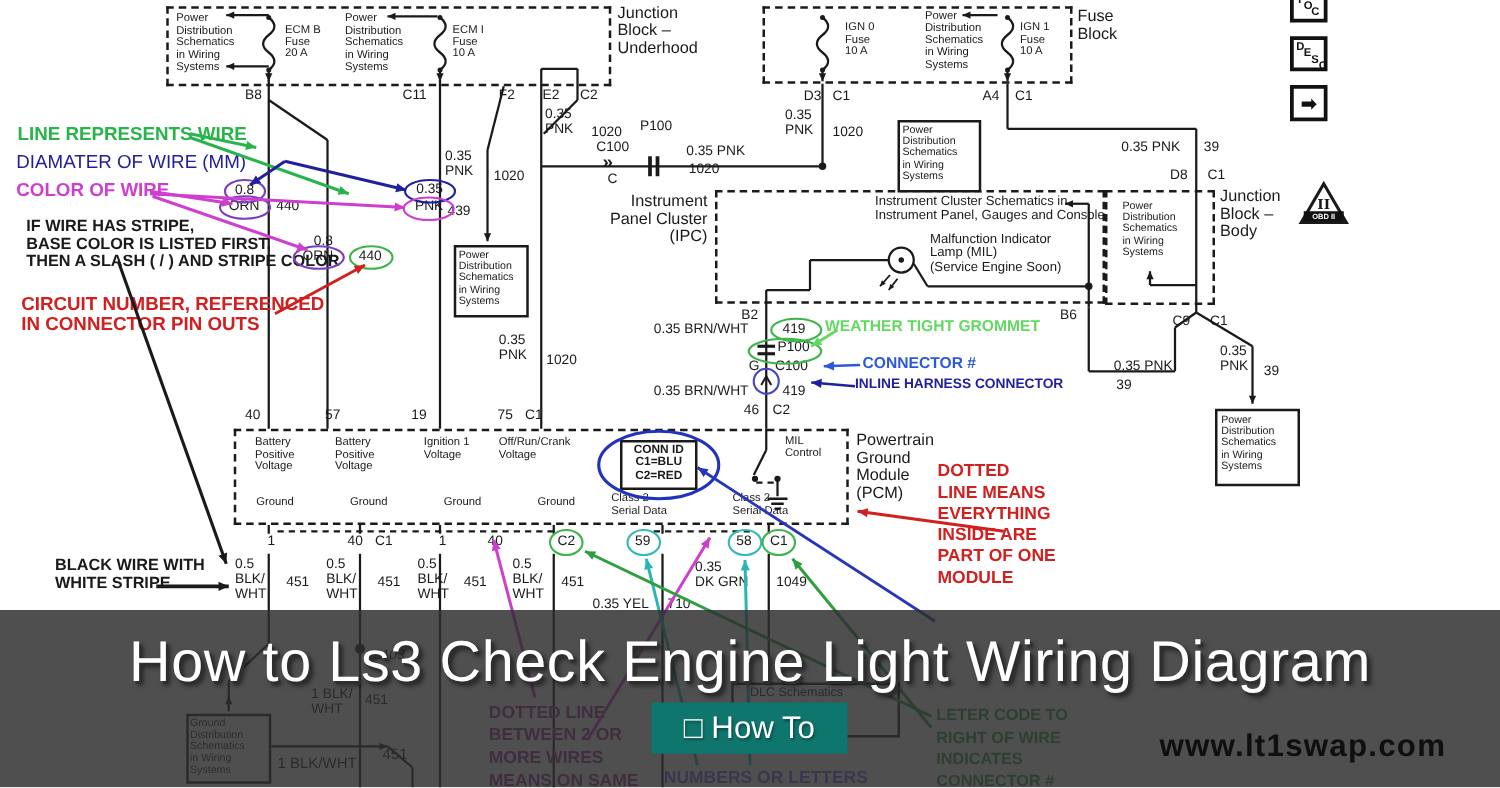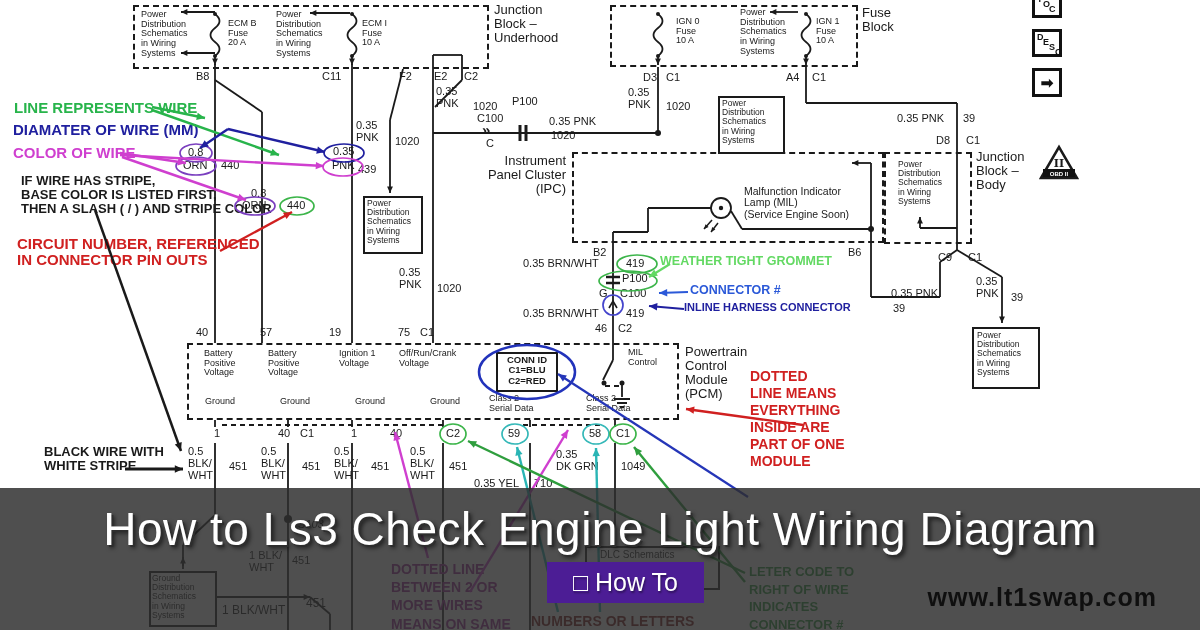--- a/index.html
+++ b/index.html
@@ -227,20 +227,22 @@
       <div class="lb" style="left: 628px; top: 87px; font-size: 11px;">0.35
 PNK</div>
       <div class="lb" style="left: 666px; top: 101px; font-size: 11px;">1020</div>
       <div class="lb" style="left: 897px; top: 113px; font-size: 11px;">0.35 PNK</div>
       <div class="lb" style="left: 963px; top: 113px; font-size: 11px;">39</div>
       <div class="lb" style="left: 936px; top: 135px; font-size: 11px;">D8</div>
       <div class="lb" style="left: 966px; top: 135px; font-size: 11px;">C1</div>
       <div class="lb" style="left: 470px; top: 154px; font-size: 13px; width: 96px; text-align: right;">Instrument
 Panel Cluster
 (IPC)</div>
+      <div class="lb" style="left: 700px; top: 156px; font-size: 10.5px;">Instrument Cluster Schematics in
+Instrument Panel, Gauges and Console</div>
       <div class="lb" style="left: 744px; top: 186px; font-size: 10.5px;">Malfunction Indicator
 Lamp (MIL)
 (Service Engine Soon)</div>
       <div class="lb" style="left: 593px; top: 247px; font-size: 11px;">B2</div>
       <div class="lb" style="left: 848px; top: 247px; font-size: 11px;">B6</div>
       <div class="lb" style="left: 523px; top: 258px; font-size: 11px;">0.35 BRN/WHT</div>
       <div class="lb" style="left: 626px; top: 258px; font-size: 11px;">419</div>
       <div class="lb" style="left: 622px; top: 273px; font-size: 11px;">P100</div>
       <div class="lb" style="left: 660px; top: 255px; font-size: 12.5px; font-weight: bold; color: rgb(99, 217, 99);">WEATHER TIGHT GROMMET</div>
       <div class="lb" style="left: 599px; top: 288px; font-size: 11px;">G</div>
@@ -265,21 +267,21 @@
 PNK</div>
       <div class="lb" style="left: 1011px; top: 292px; font-size: 11px;">39</div>
       <div class="lb" style="left: 891px; top: 288px; font-size: 11px;">0.35 PNK</div>
       <div class="lb" style="left: 893px; top: 303px; font-size: 11px;">39</div>
       <div class="lb" style="left: 977px; top: 331px; font-size: 8.5px;">Power
 Distribution
 Schematics
 in Wiring
 Systems</div>
       <div class="lb" style="left: 685px; top: 345px; font-size: 13px;">Powertrain
-Control
+Ground
 Module
 (PCM)</div>
       <div class="lb" style="left: 750px; top: 368px; font-size: 14px; font-weight: bold; color: rgb(208, 32, 32); line-height: 1.22;">DOTTED
 LINE MEANS
 EVERYTHING
 INSIDE ARE
 PART OF ONE
 MODULE</div>
       <div class="lb" style="left: 204px; top: 349px; font-size: 9px;">Battery
 Positive
@@ -335,36 +337,36 @@
 WHT</div>
       <div class="lb" style="left: 449px; top: 461px; font-size: 11px;">451</div>
       <div class="lb" style="left: 556px; top: 449px; font-size: 11px;">0.35
 DK GRN</div>
       <div class="lb" style="left: 621px; top: 461px; font-size: 11px;">1049</div>
       <div class="lb" style="left: 474px; top: 478px; font-size: 11px;">0.35 YEL</div>
       <div class="lb" style="left: 534px; top: 478px; font-size: 11px;">710</div>
       <div class="lb" style="left: 44px; top: 445px; font-size: 13px; font-weight: bold;">BLACK WIRE WITH
 WHITE STRIPE</div>
       <div class="lb" style="left: 14px; top: 100px; font-size: 15px; font-weight: bold; color: rgb(40, 180, 75);">LINE REPRESENTS WIRE</div>
-      <div class="lb" style="left: 13px; top: 122px; font-size: 15px; font-weight: bold; color: rgb(32, 32, 159);">DIAMATER OF WIRE (MM)</div>
+      <div class="lb" style="left: 13px; top: 122px; font-size: 15px; font-weight: normal; color: rgb(32, 32, 159);">DIAMATER OF WIRE (MM)</div>
       <div class="lb" style="left: 13px; top: 145px; font-size: 15px; font-weight: bold; color: rgb(207, 63, 207);">COLOR OF WIRE</div>
       <div class="lb" style="left: 21px; top: 174px; font-size: 13px; font-weight: bold;">IF WIRE HAS STRIPE,
 BASE COLOR IS LISTED FIRST,
 THEN A SLASH ( / ) AND STRIPE COLOR</div>
       <div class="lb" style="left: 17px; top: 236px; font-size: 15px; font-weight: bold; color: rgb(208, 32, 32);">CIRCUIT NUMBER, REFERENCED
 IN CONNECTOR PIN OUTS</div>
       <div class="lb" style="left: 749px; top: 563px; font-size: 13px; font-weight: bold; color: rgb(47, 158, 62); line-height: 1.35;">LETER CODE TO
 RIGHT OF WIRE
 INDICATES
 CONNECTOR #</div>
       <div class="lb" style="left: 391px; top: 560px; font-size: 14px; font-weight: bold; color: rgb(160, 48, 154); line-height: 1.3;">DOTTED LINE
 BETWEEN 2 OR
 MORE WIRES
 MEANS ON SAME</div>
-      <div class="lb" style="left: 531px; top: 614px; font-size: 14px; font-weight: bold; color: #7f1d1d;">NUMBERS OR LETTERS</div>
+      <div class="lb" style="left: 531px; top: 614px; font-size: 14px; font-weight: bold; color: #8b5cf6;">NUMBERS OR LETTERS</div>
       <div class="lb" style="left: 298px; top: 519px; font-size: 11px; font-style: italic;">S103</div>
       <div class="lb" style="left: 249px; top: 550px; font-size: 11px;">1 BLK/
 WHT</div>
       <div class="lb" style="left: 292px; top: 555px; font-size: 11px;">451</div>
       <div class="lb" style="left: 222px; top: 604px; font-size: 12px;">1 BLK/WHT</div>
       <div class="lb" style="left: 306px; top: 597px; font-size: 12px;">451</div>
       <div class="lb" style="left: 152px; top: 574px; font-size: 8.5px;">Ground
 Distribution
 Schematics
 in Wiring
@@ -452,15 +454,15 @@
         <span style="left: 2px; top: 1px;">D</span>
         <span style="left: 8px; top: 6px;">E</span>
         <span style="left: 14px; top: 11px;">S</span>
         <span style="left: 20px; top: 16px;">C</span>
       </div>
       <div class="icon-btn icon-arrow" style="left: 1032px; top: 68px; width: 30px; height: 29px;">➡</div>
     </div>
 
   <div id="overlay"></div>
   <div id="page-title">How to Ls3 Check Engine Light Wiring Diagram</div>
-  <div id="howto-badge" style="background: #4c1d95; margin-left: 26px;">□ How To</div>
+  <div id="howto-badge" style="background: #0f766e;">□ How To</div>
   <div id="watermark">www.lt1swap.com</div>
 </div>
 
 </body></html>

